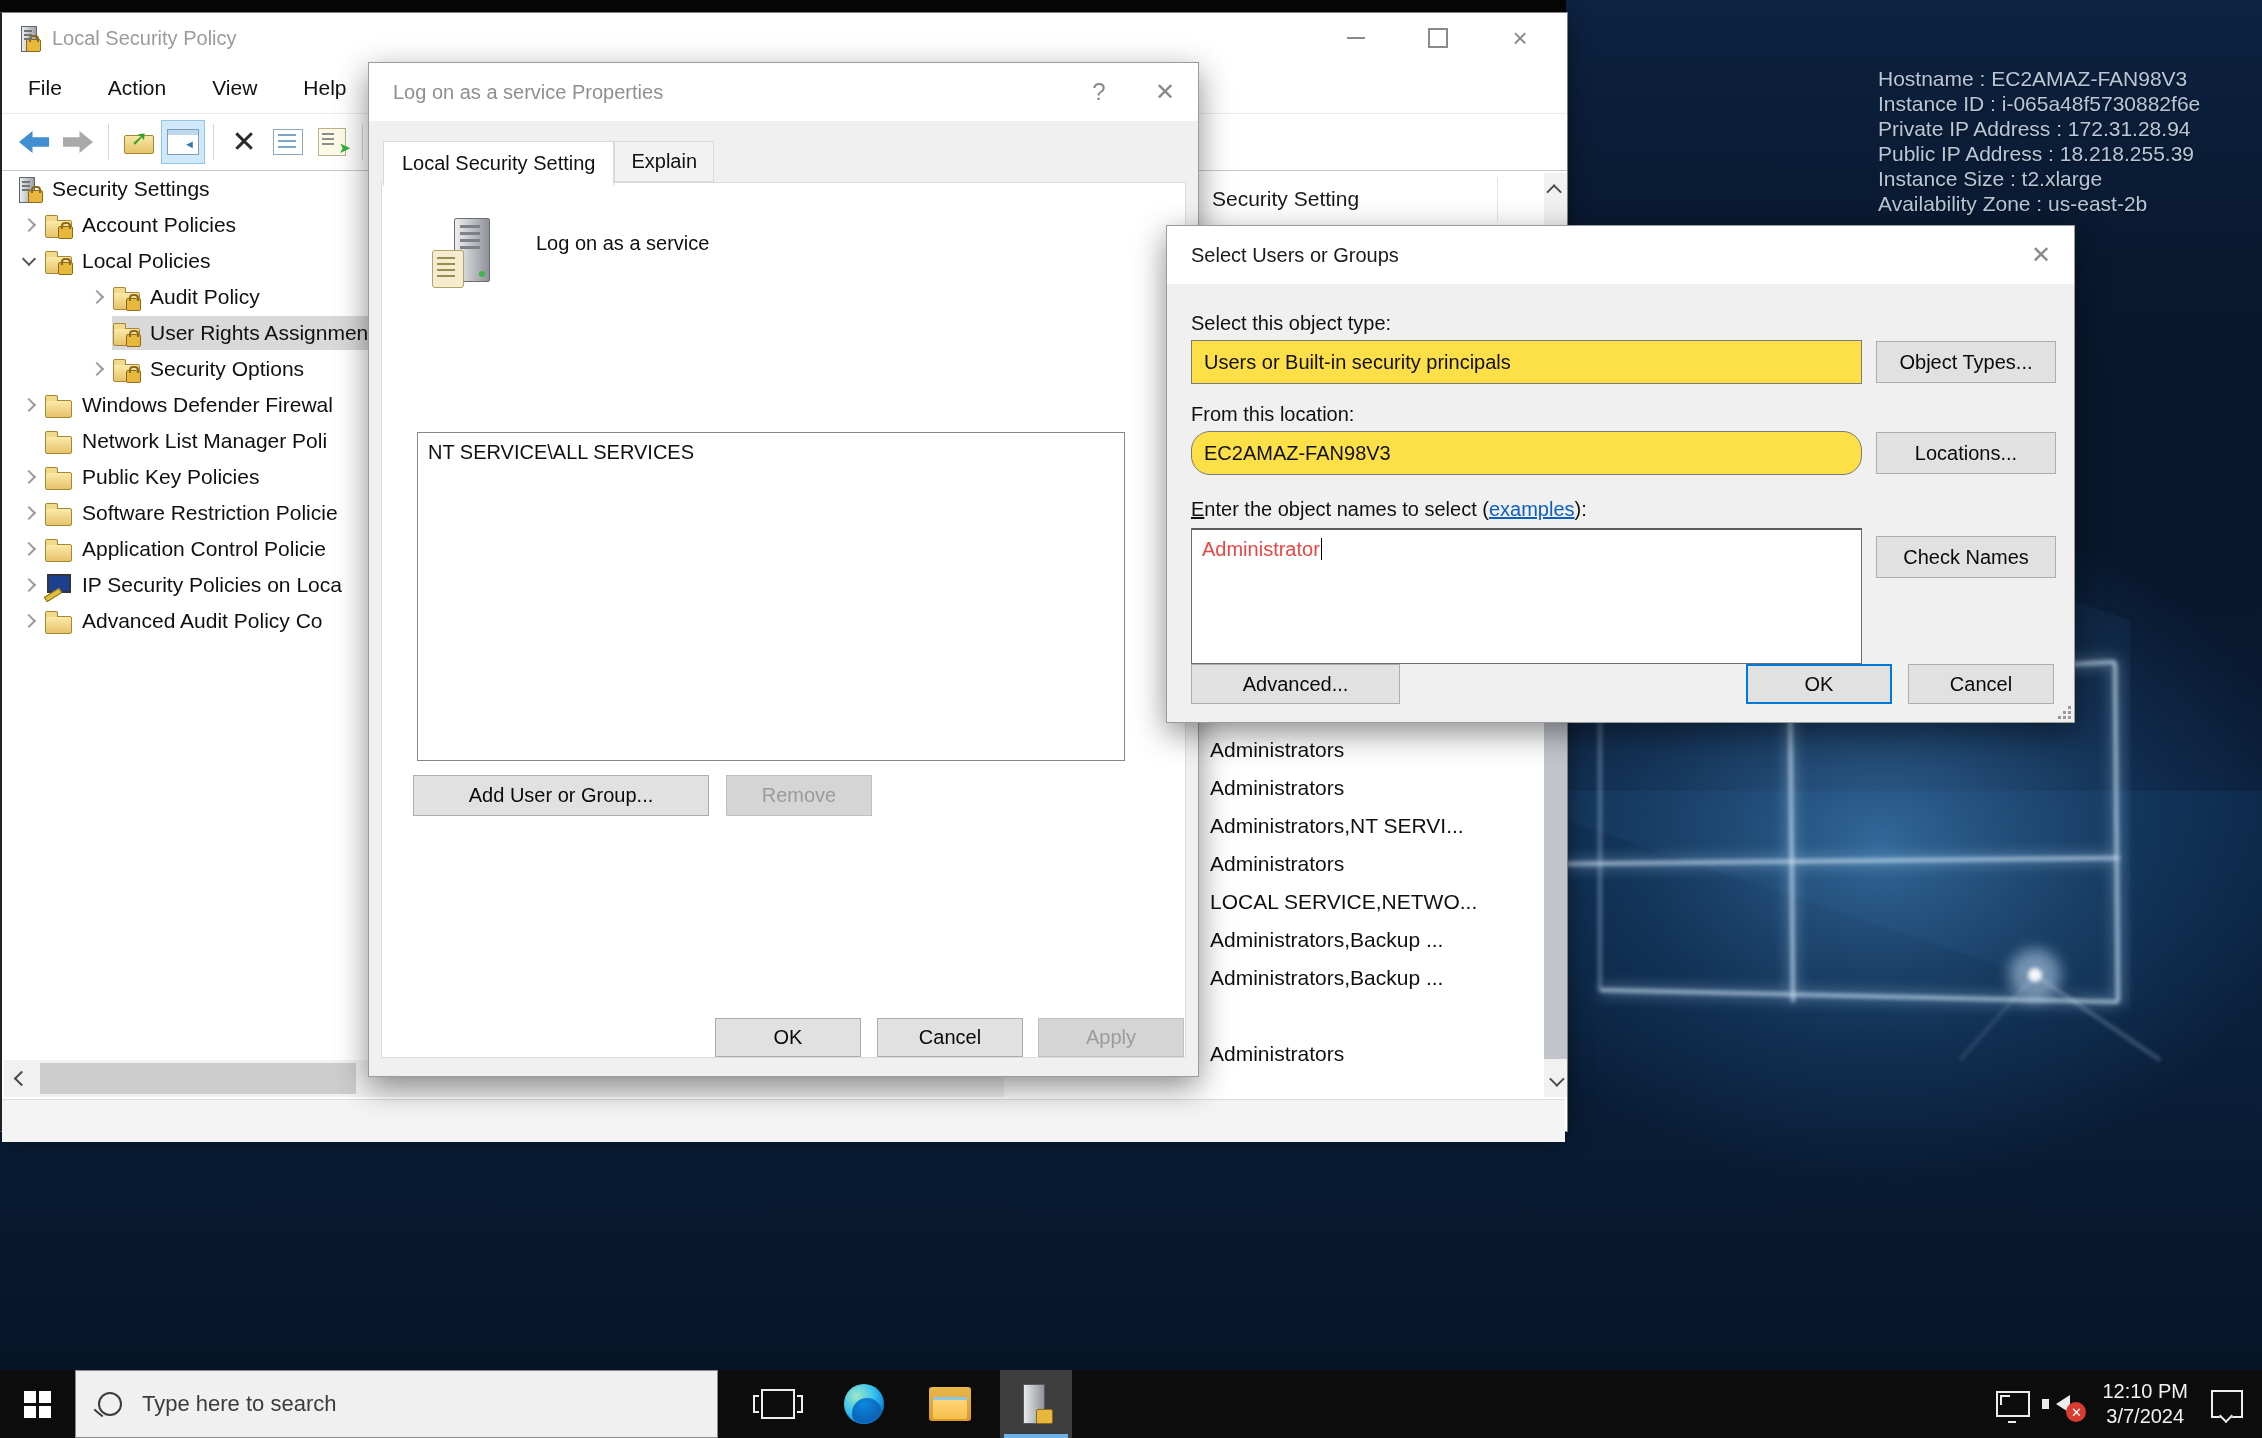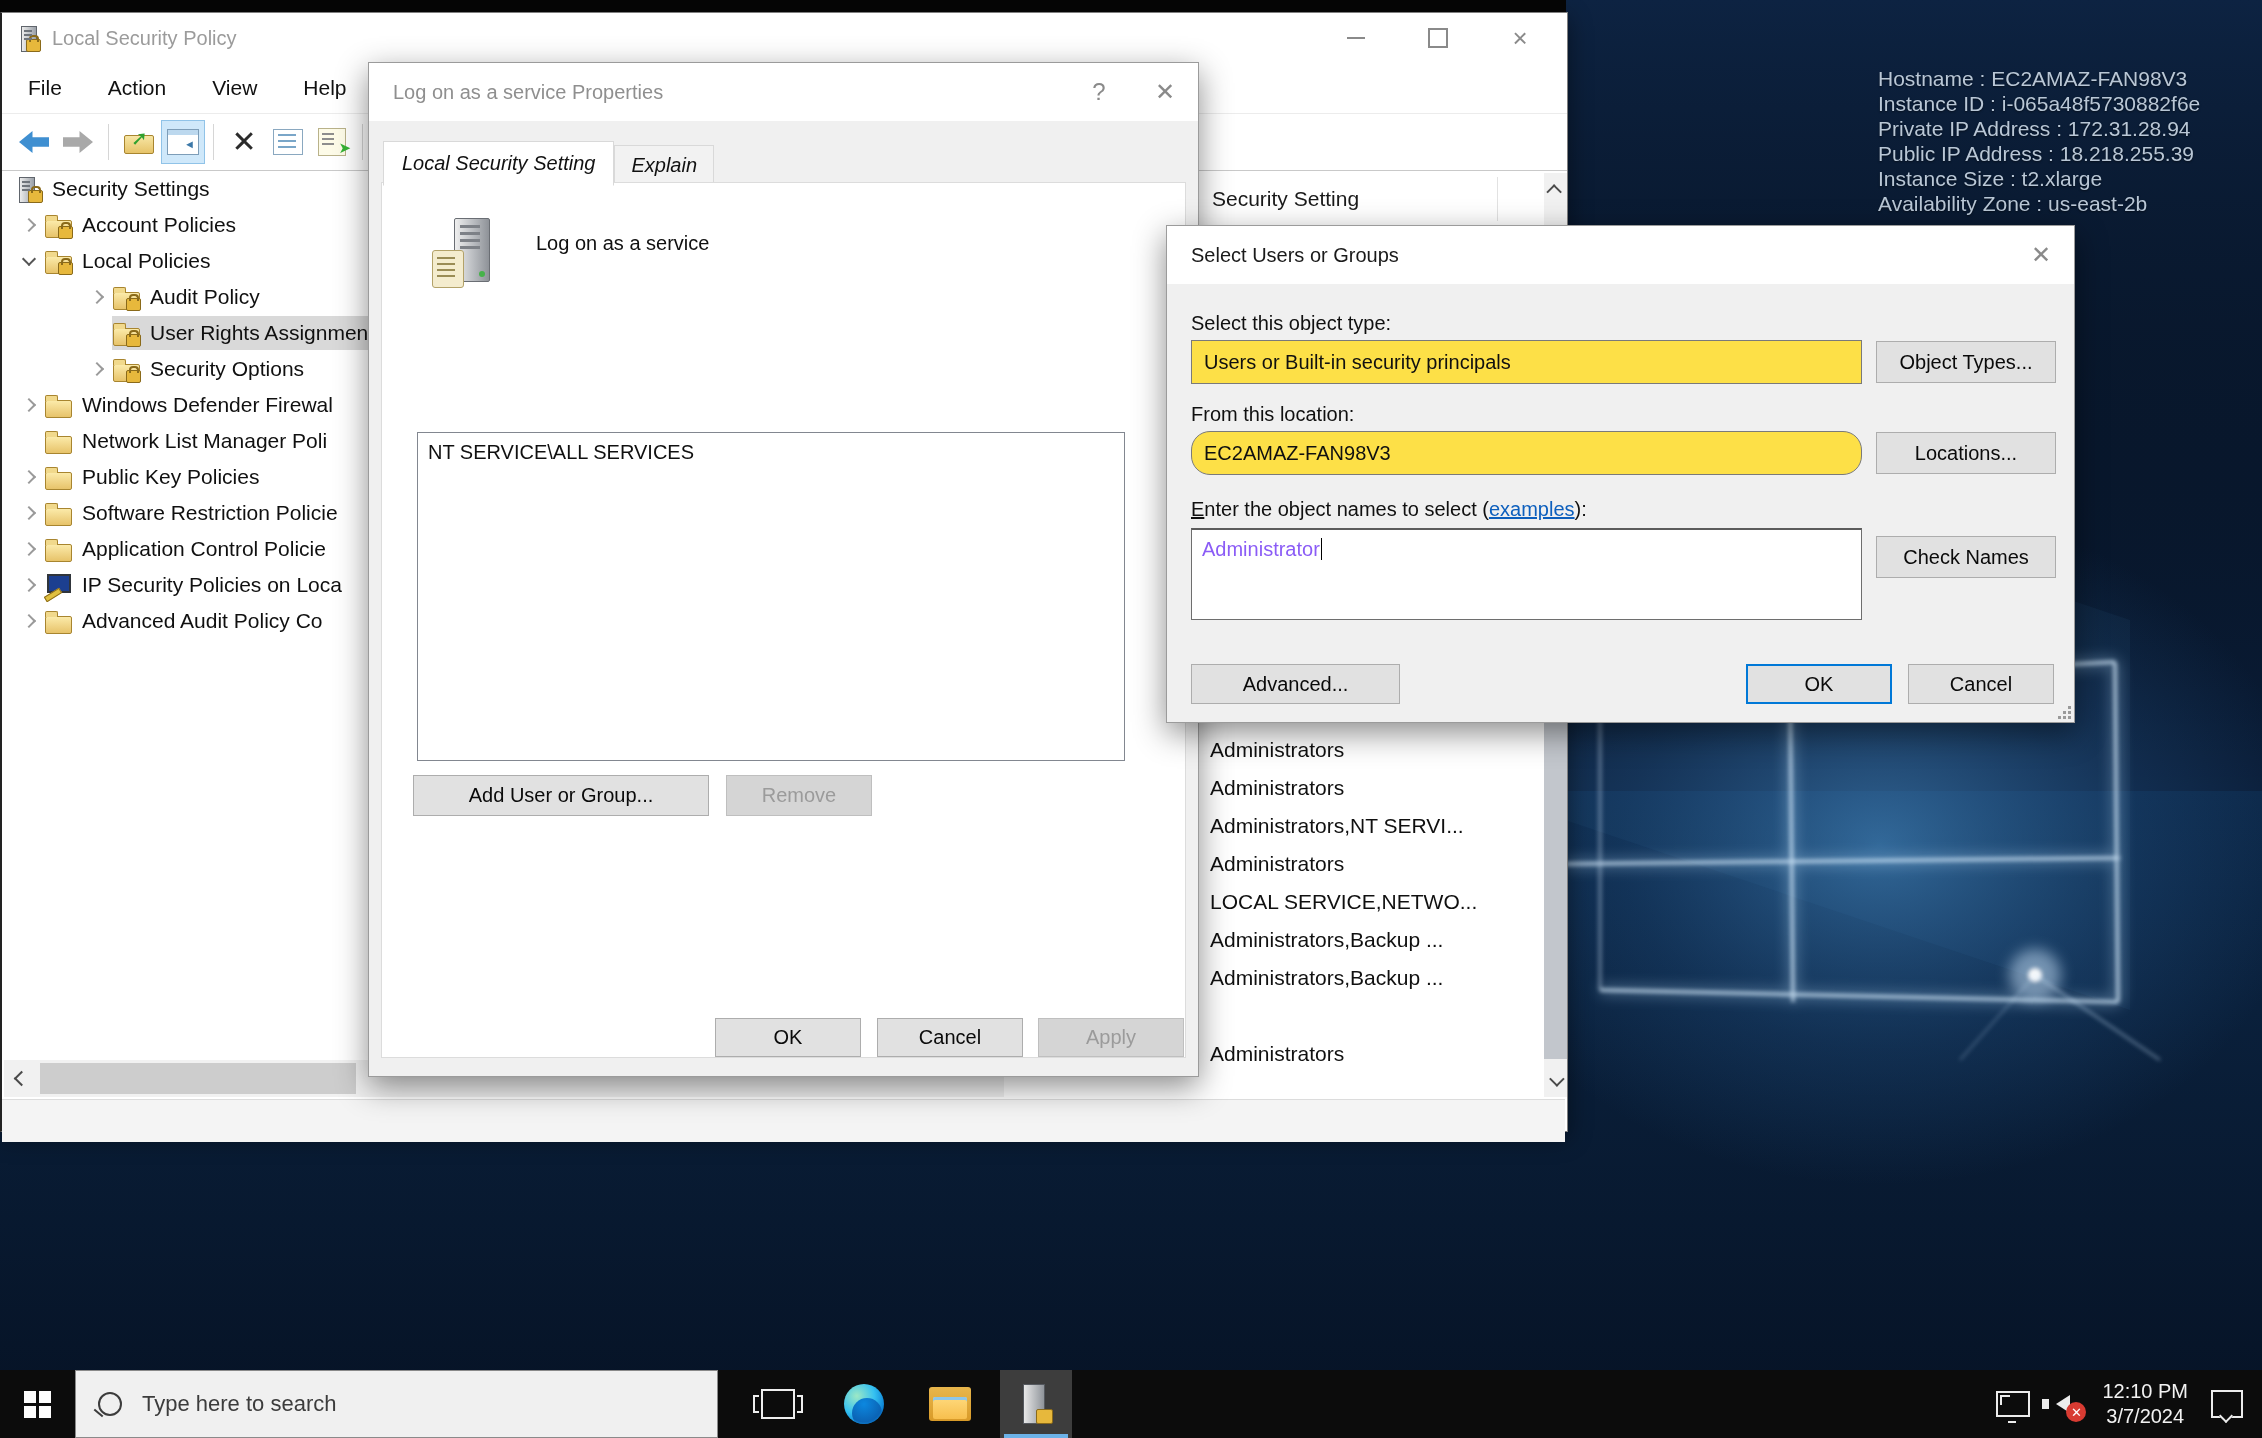--- a/index.html
+++ b/index.html
@@ -92,21 +92,21 @@
   #statusbar{left:0;top:1086px;width:1563px;height:42px;background:#f4f4f4;border-top:1px solid #dcdcdc;}
 
   
   .dialog{background:#f0f0f0;border:1px solid #9b9b9b;box-shadow:0 10px 30px rgba(0,0,0,.45);}
   .dlg-titlebar{height:58px;background:#fff;display:flex;align-items:center;position:relative;}
   .dlg-title{font-size:20px;margin-left:24px;}
   .dlg-title.inactive{color:#8f8f8f;} .dlg-title.active{color:#1a1a1a;}
   .dlg-ctl{position:absolute;top:0;height:58px;width:66px;display:flex;align-items:center;justify-content:center;color:#8a8a8a;font-size:24px;}
 
   #propdlg{left:368px;top:62px;width:829px;height:1013px;}
-  .tabs{position:absolute;left:14px;top:78px;display:flex;align-items:flex-end;font-style:italic;}
+  .tabs{position:absolute;left:14px;top:78px;display:flex;align-items:flex-start;}
   .tab{font-size:20px;color:#111;border:1px solid #d9d9d9;padding:8px 16px;background:#f2f2f2;}
   .tab.tab-active{background:#fff;padding:10px 18px;border-bottom:1px solid #fff;position:relative;z-index:2;}
   #tabpage{left:12px;top:119px;width:805px;height:876px;background:#fff;border:1px solid #dcdcdc;box-sizing:border-box;}
   #polhead{left:50px;top:35px;display:flex;align-items:flex-start;}
   .srv-icon{width:64px;height:70px;position:relative;}
   .srv-icon .tower{position:absolute;left:22px;top:0;width:34px;height:62px;background:linear-gradient(90deg,#efefef 0%,#b9bcc0 55%,#8e9298 100%);border:1px solid #6a6e74;border-radius:2px;}
   .srv-icon .tower::before{content:"";position:absolute;left:5px;top:6px;width:20px;height:3px;background:#7d8187;box-shadow:0 7px 0 #7d8187,0 14px 0 #7d8187,0 21px 0 #7d8187;}
   .srv-icon .tower::after{content:"";position:absolute;right:4px;bottom:4px;width:6px;height:6px;background:#46b24a;border-radius:50%;}
   .srv-icon .scroll{position:absolute;left:0px;bottom:0;width:30px;height:36px;background:#f4ecce;border:1px solid #b3a269;border-radius:3px;}
   .srv-icon .scroll::before{content:"";position:absolute;left:4px;top:6px;width:18px;height:2px;background:#9a8c55;box-shadow:0 6px 0 #9a8c55,0 12px 0 #9a8c55,0 18px 0 #9a8c55;}
@@ -127,22 +127,22 @@
   .field{background:#fde047;border:1px solid #7a7a7a;display:flex;align-items:center;font-size:20px;color:#101010;padding-left:12px;box-sizing:border-box;}
   #lbl-objtype{left:24px;top:86px;}
   #fld-objtype{left:24px;top:114px;width:671px;height:44px;}
   #btn-objtypes{left:709px;top:115px;width:180px;height:42px;}
   #lbl-location{left:24px;top:177px;}
   #fld-location{left:24px;top:205px;width:671px;height:44px;border-radius:19px;}
   #btn-locations{left:709px;top:206px;width:180px;height:42px;}
   #lbl-names{left:24px;top:272px;}
   #lbl-names .link{color:#0d5fbd;text-decoration:underline;}
   #lbl-names .accel{text-decoration:underline;}
-  #fld-names{left:24px;top:302px;width:671px;height:92px;background:#fff;border:1px solid #6e6e6e;border-top:2px solid #5c5c5c;
-             font-size:20px;color:#8b5cf6;padding:8px 10px;box-sizing:border-box;}
+  #fld-names{left:24px;top:302px;width:671px;height:136px;background:#fff;border:1px solid #6e6e6e;border-top:2px solid #5c5c5c;
+             font-size:20px;color:#ef4444;padding:8px 10px;box-sizing:border-box;}
   .caret{display:inline-block;width:1px;height:22px;background:#000;vertical-align:-4px;margin-left:1px;}
   #btn-checknames{left:709px;top:310px;width:180px;height:42px;}
   #btn-advanced{left:24px;top:438px;width:209px;height:40px;}
   #btn-ok-sel{left:579px;top:438px;width:146px;height:40px;}
   #btn-cancel-sel{left:741px;top:438px;width:146px;height:40px;}
   #grip{position:absolute;right:3px;bottom:3px;width:14px;height:14px;}
   #grip::before{content:"";position:absolute;right:0;bottom:0;width:3px;height:3px;background:#9a9a9a;
       box-shadow:-5px 0 0 #9a9a9a,-10px 0 0 #9a9a9a,0 -5px 0 #9a9a9a,-5px -5px 0 #9a9a9a,0 -10px 0 #9a9a9a;}
 
   

